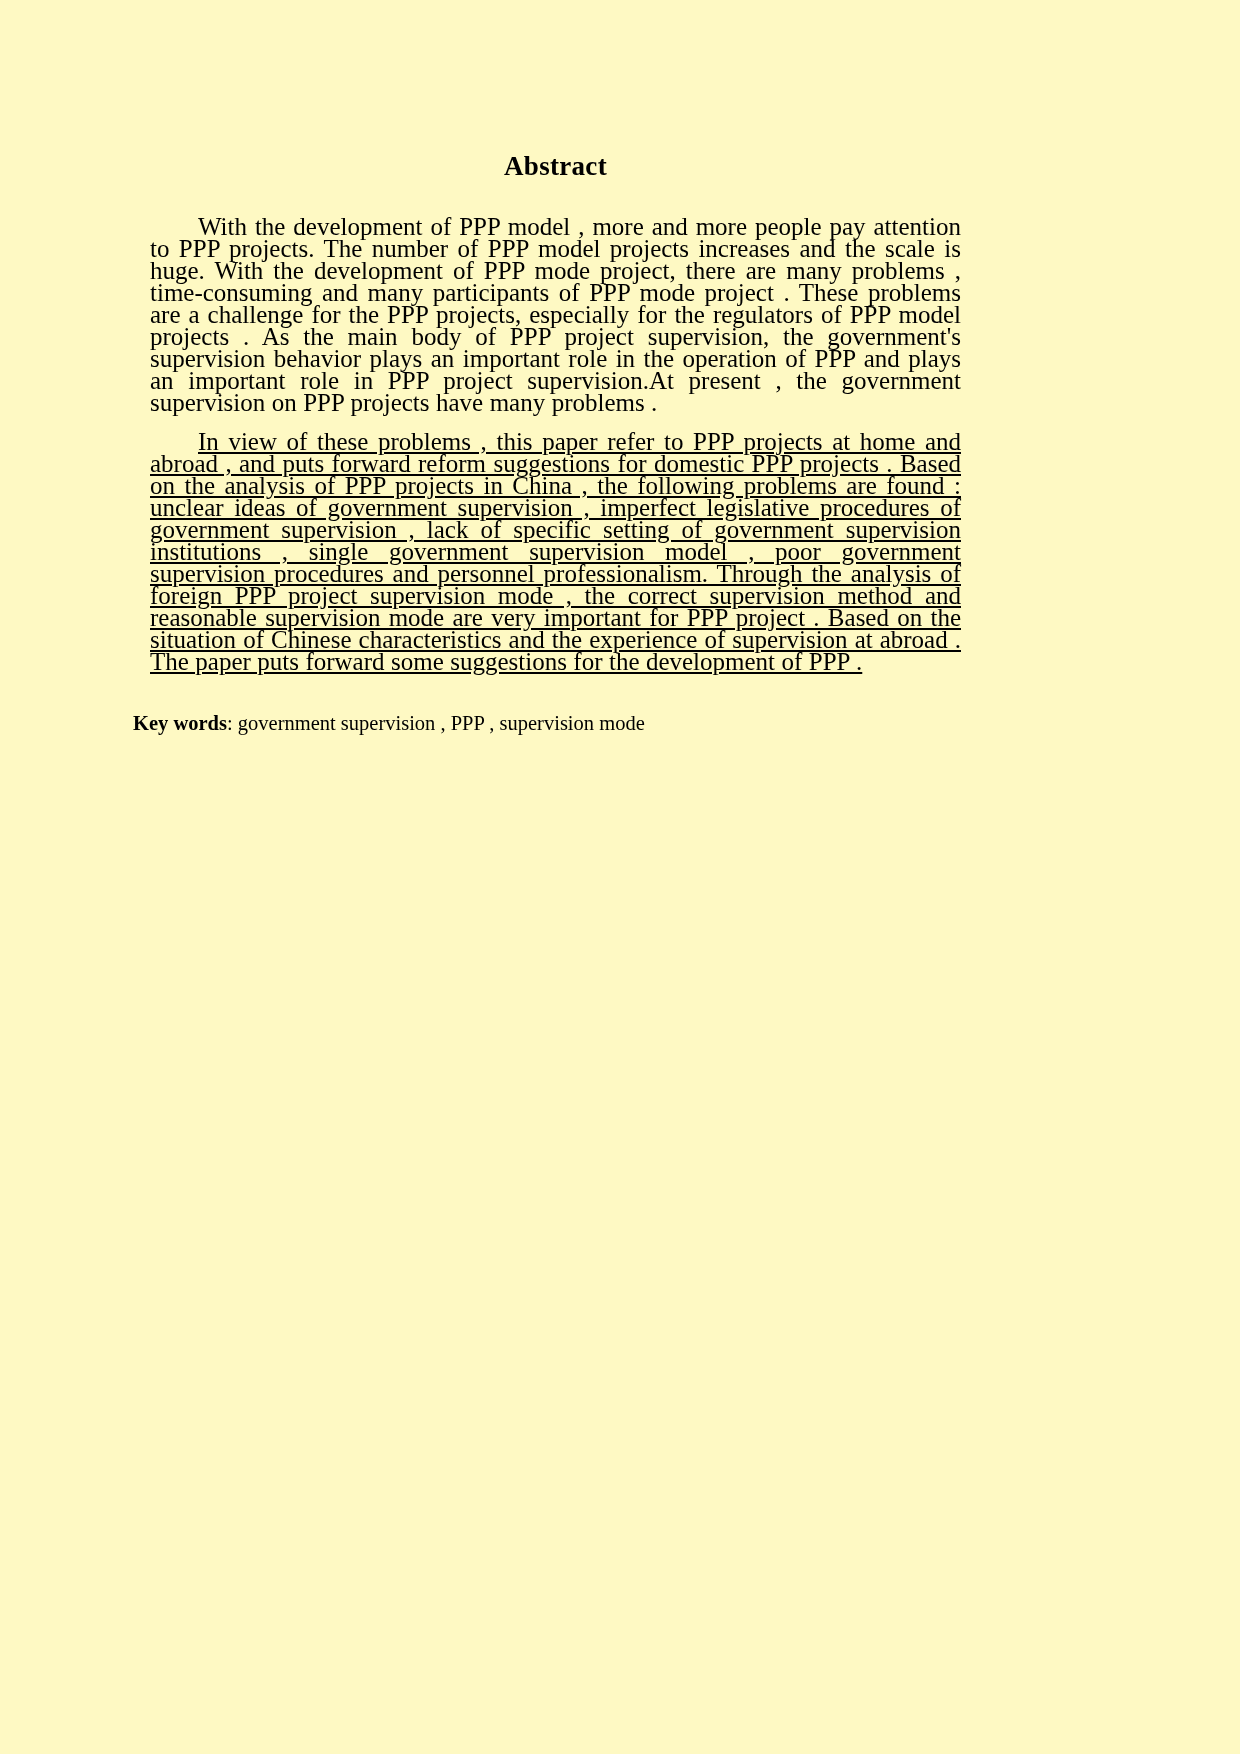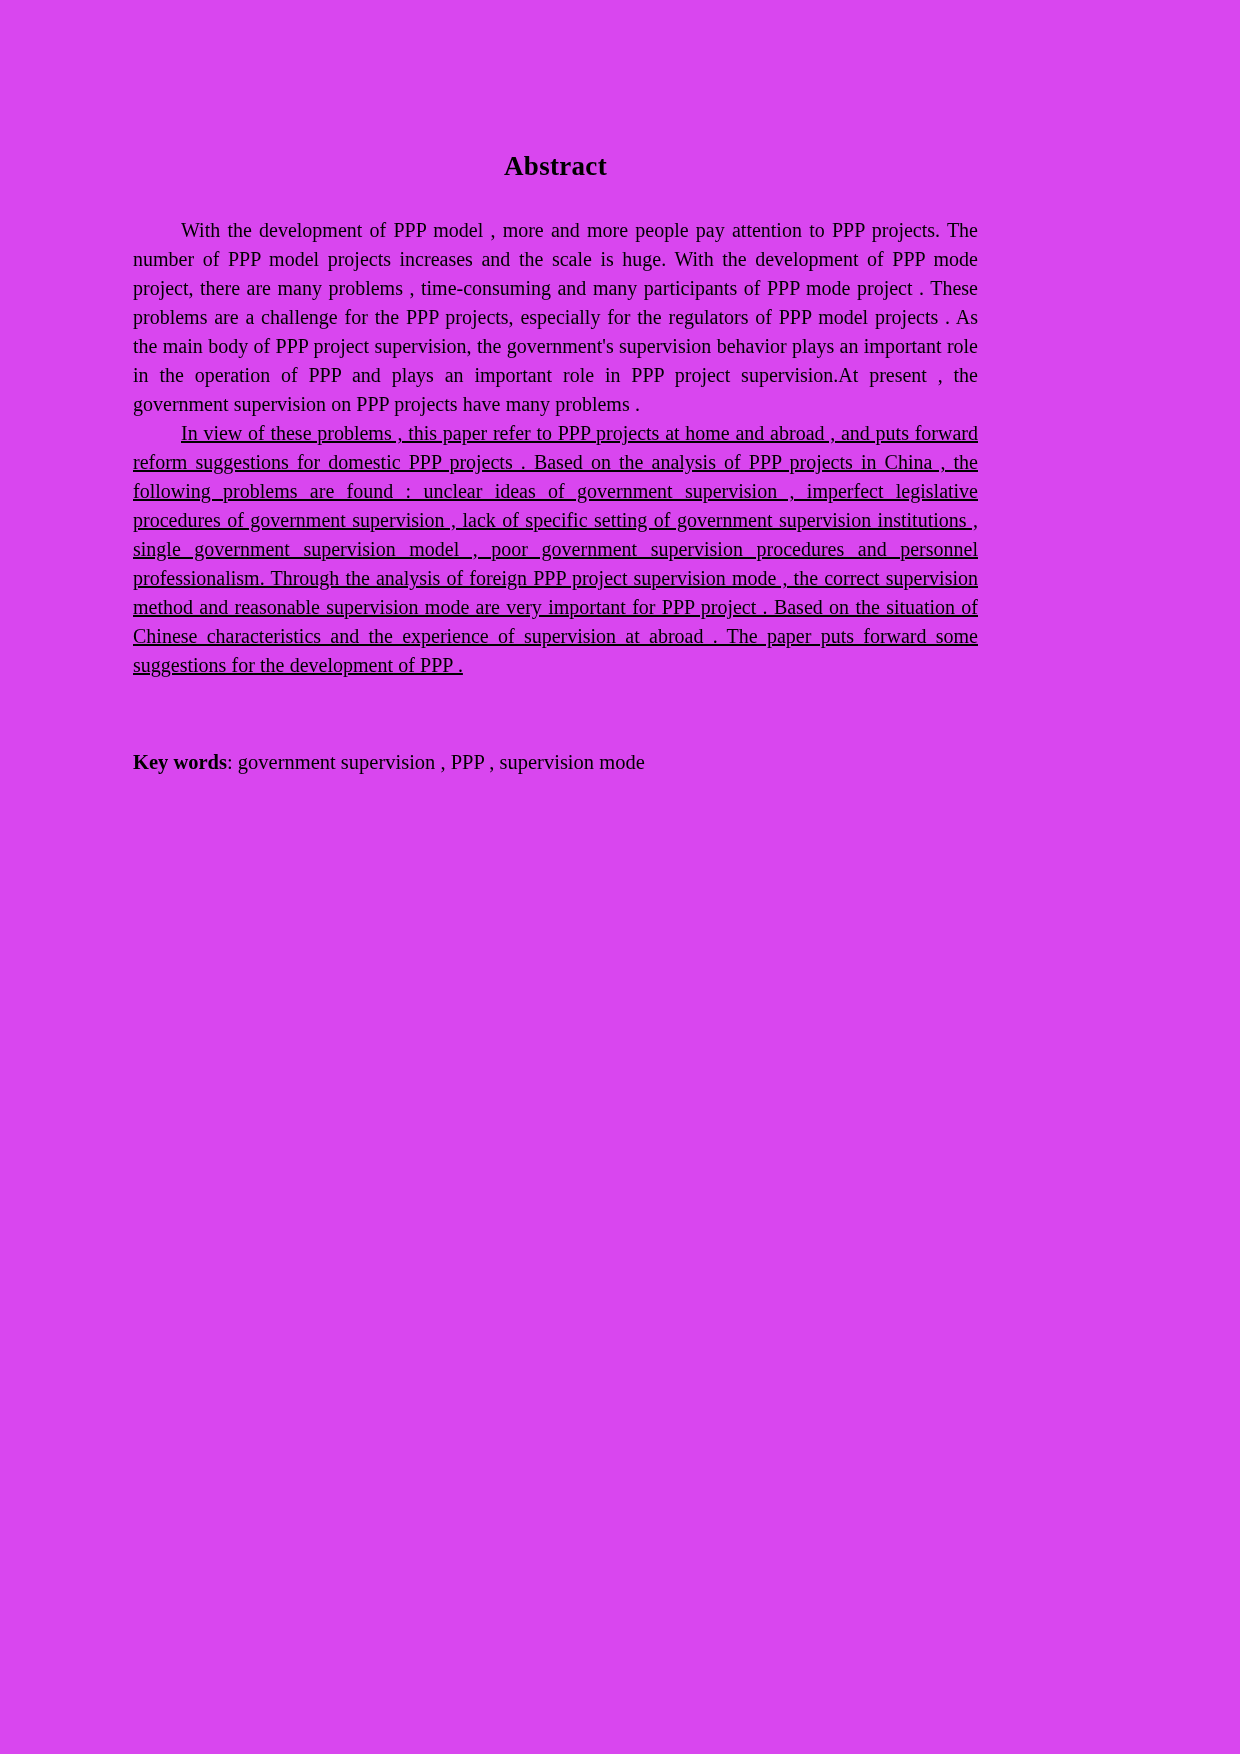--- a/index.html
+++ b/index.html
@@ -14,55 +14,55 @@
     color: #000000;
     position: relative;
     overflow: hidden;
   }
   .page {
     width: 1240px;
     height: 1754px;
     box-sizing: border-box;
     padding: 4px;
     position: relative;
-    background: #d946ef;
+    background: #fef9c3;
   }
   .content {
     position: absolute;
     left: 133px;
     top: 150px;
     width: 845px;
   }
   .doc-title {
     font-size: 27px;
     font-weight: bold;
     text-align: center;
     letter-spacing: 0.3px;
     margin: 0 0 34px 0;
     line-height: 1.2;
   }
   .para {
-    font-size: 20px;
-    line-height: 29px;
+    font-size: 25px;
+    line-height: 22px;
     text-align: justify;
     text-align-last: left;
     text-justify: inter-word;
-    margin: 0;
+    margin: 17px;
     text-indent: 48px;
     hyphens: none;
     word-spacing: 0.2px;
   }
   .para + .para {
     margin-top: 0px;
     text-decoration: underline;
   }
   .keywords {
     font-size: 20.5px;
     line-height: 36.6px;
-    margin-top: 64px;
+    margin-top: 32px;
     text-indent: 0;
     text-align: left;
   }
   .keywords .kw-label {
     font-weight: bold;
   }
 </style>
 </head>
 <body>
 

